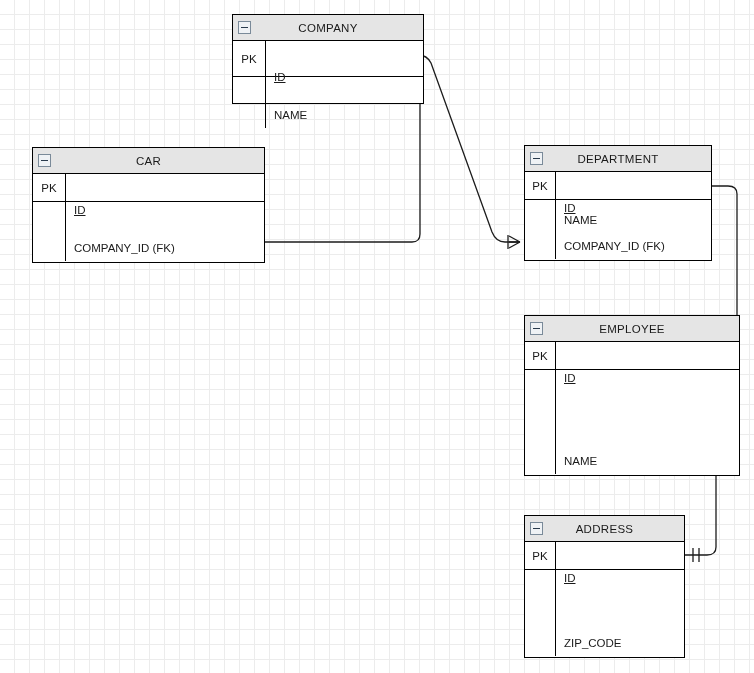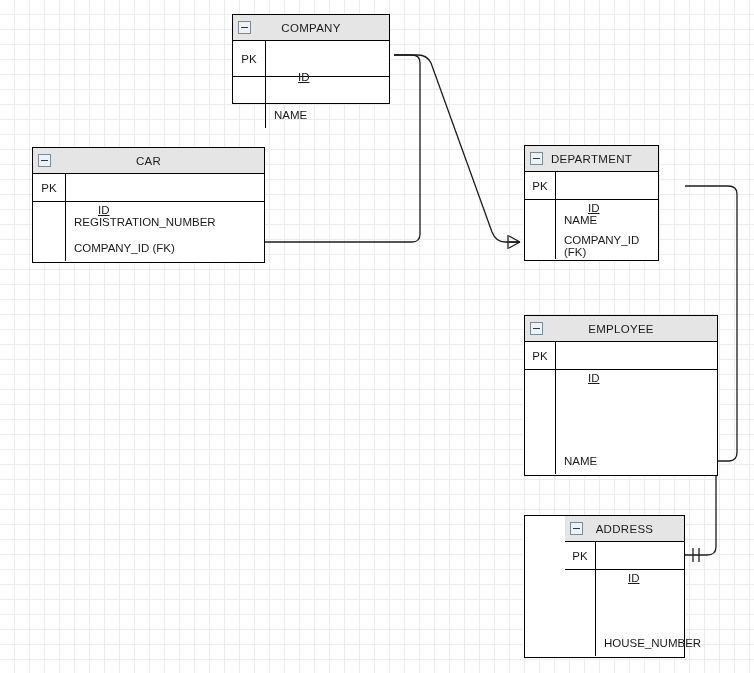--- a/index.html
+++ b/index.html
@@ -93,21 +93,20 @@
     display: flex;
     align-items: center;
     padding-left: 8px;
     font-size: 11.5px;
     color: #1a1a1a;
     flex: 1 1 auto;
     margin-top: 36px;
   }
   .pk-sep {
     border-bottom: 1.3px solid #000000;
-    gap: 24px;
   }
   .pk-name {
     text-decoration: underline;
   }
   .attr-block {
     display: flex;
     box-sizing: border-box;
   }
   .attr-keycol {
     box-sizing: border-box;
@@ -169,21 +168,21 @@
         <path d="M 708 427 L 708 441"></path>
       </g>
 
       <g>
         <path d="M 693 548 L 693 562"></path>
         <path d="M 699 548 L 699 562"></path>
       </g>
     </g>
   </svg>
 
-  <div class="entity" style="left:232px; top:14px; width:158px; height:90px;">
+  <div class="entity" style="left:232px; top:14px; width:192px; height:90px;">
     <div class="ent-header">
       <span class="collapse-box">
           <i></i>
         </span>
       <span class="ent-title">COMPANY</span>
     </div>
     <div class="ent-row pk-sep" style="height:36px;">
       <div class="row-key" style="width:33px;">PK</div>
       <div class="row-name pk-name">ID</div>
     </div>
@@ -202,77 +201,76 @@
         </span>
       <span class="ent-title">CAR</span>
     </div>
     <div class="ent-row pk-sep" style="height:28px;">
       <div class="row-key" style="width:33px;">PK</div>
       <div class="row-name pk-name">ID</div>
     </div>
     <div class="attr-block" style="height:59px;">
       <div class="attr-keycol" style="width:33px;"></div>
       <div class="attr-list">
-        <div class="attr-item">REGISTRATION_NUMBER</div>
         <div class="attr-item">COMPANY_ID (FK)</div>
       </div>
     </div>
   </div>
 
-  <div class="entity" style="left:524px; top:145px; width:135px; height:116px;">
+  <div class="entity" style="left:524px; top:145px; width:188px; height:116px;">
     <div class="ent-header">
       <span class="collapse-box">
           <i></i>
         </span>
       <span class="ent-title">DEPARTMENT</span>
     </div>
     <div class="ent-row pk-sep" style="height:28px;">
       <div class="row-key" style="width:31px;">PK</div>
       <div class="row-name pk-name">ID</div>
     </div>
     <div class="attr-block" style="height:59px;">
       <div class="attr-keycol" style="width:31px;"></div>
       <div class="attr-list">
         <div class="attr-item">NAME</div>
         <div class="attr-item">COMPANY_ID (FK)</div>
       </div>
     </div>
   </div>
 
-  <div class="entity" style="left:524px; top:315px; width:194px; height:161px;">
+  <div class="entity" style="left:524px; top:315px; width:216px; height:161px;">
     <div class="ent-header">
       <span class="collapse-box">
           <i></i>
         </span>
       <span class="ent-title">EMPLOYEE</span>
     </div>
     <div class="ent-row pk-sep" style="height:28px;">
       <div class="row-key" style="width:31px;">PK</div>
       <div class="row-name pk-name">ID</div>
     </div>
     <div class="attr-block" style="height:104px;">
       <div class="attr-keycol" style="width:31px;"></div>
       <div class="attr-list">
         <div class="attr-item">NAME</div>
       </div>
     </div>
   </div>
 
-  <div class="entity" style="left:524px; top:515px; width:161px; height:143px;padding-left:40px;">
+  <div class="entity" style="left:524px; top:515px; width:161px; height:143px;">
     <div class="ent-header">
       <span class="collapse-box">
           <i></i>
         </span>
       <span class="ent-title">ADDRESS</span>
     </div>
     <div class="ent-row pk-sep" style="height:28px;">
       <div class="row-key" style="width:31px;">PK</div>
       <div class="row-name pk-name">ID</div>
     </div>
     <div class="attr-block" style="height:86px;">
       <div class="attr-keycol" style="width:31px;"></div>
       <div class="attr-list">
-        <div class="attr-item">HOUSE_NUMBER</div>
+        <div class="attr-item">ZIP_CODE</div>
       </div>
     </div>
   </div>
 
 </div>
 
 </body></html>

